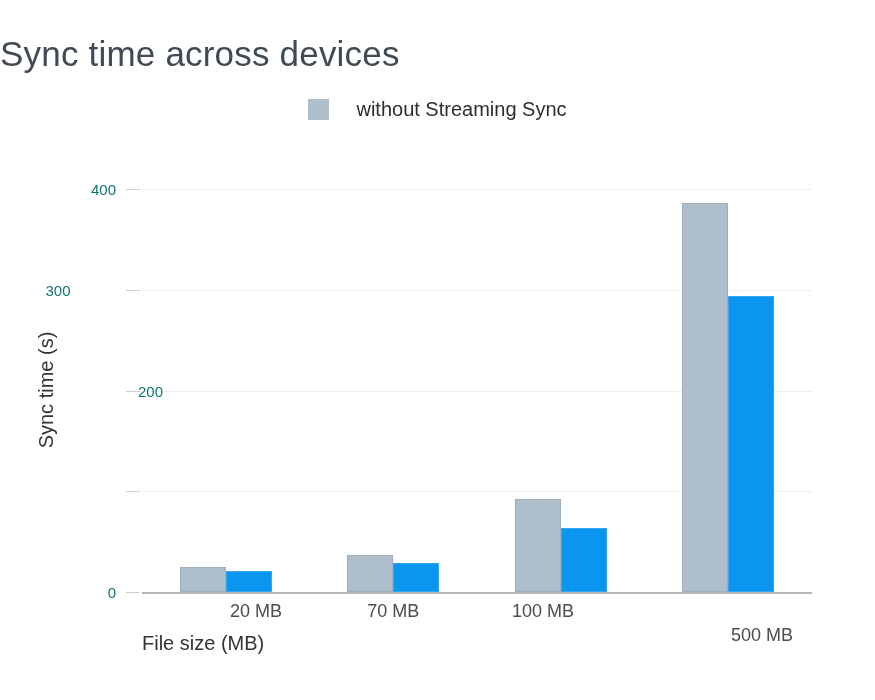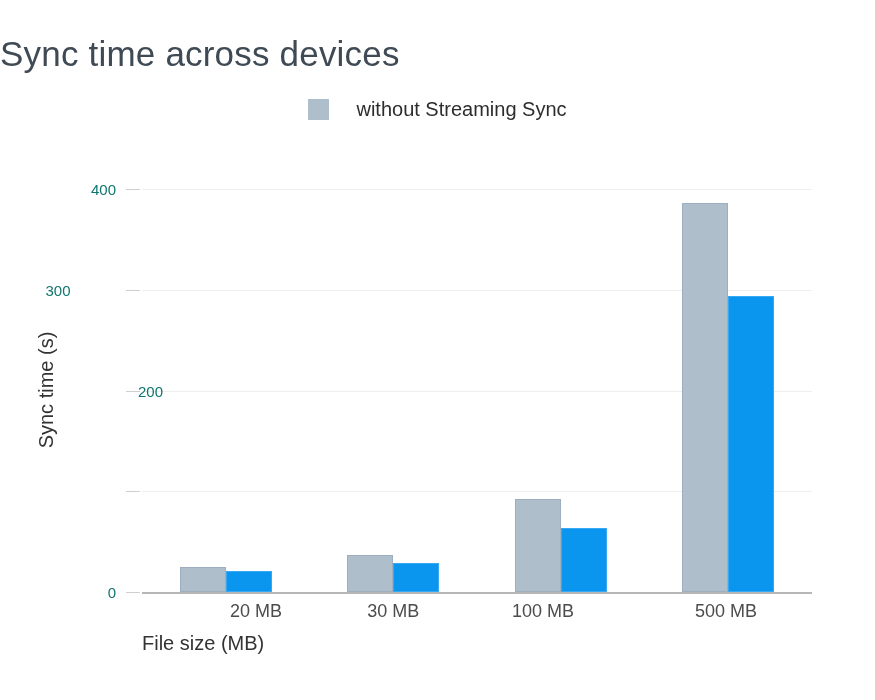--- a/index.html
+++ b/index.html
@@ -174,16 +174,16 @@
       <div class="bar series-1" title="with Streaming Sync — 500 MB: 294" style="left: 586.25px; width: 46px; height: 296.205px;"></div>
     </div>
 
   <div class="xlabel">File size (MB)</div>
 
 <div class="ytick-label" style="top: 592px; left: 0px; width: 116px;">0</div>
     <div class="ytick-label" style="top: 390.5px; left: 0px; width: 116px; margin-left: 47px;">200</div>
     <div class="ytick-label" style="top: 289.75px; left: 0px; width: 116px; text-align: center;">300</div>
     <div class="ytick-label" style="top: 189px; left: 0px; width: 116px;">400</div>
     <div class="xtick-label" style="left: 228px; margin-left: 28px;">20 MB</div>
-    <div class="xtick-label" style="left: 393.25px;">30 MB</div>
+    <div class="xtick-label" style="left: 393.25px;">70 MB</div>
     <div class="xtick-label" style="left: 543px;">100 MB</div>
-    <div class="xtick-label" style="left: 726px;">500 MB</div>
+    <div class="xtick-label" style="left: 762px; margin-top: 24px;">500 MB</div>
   </div>
 
 </body></html>

